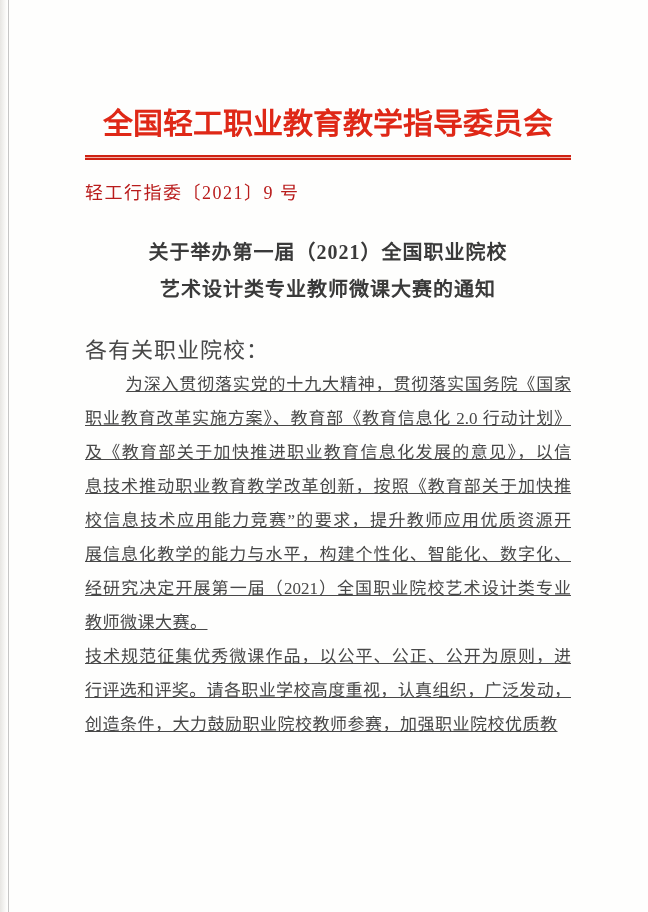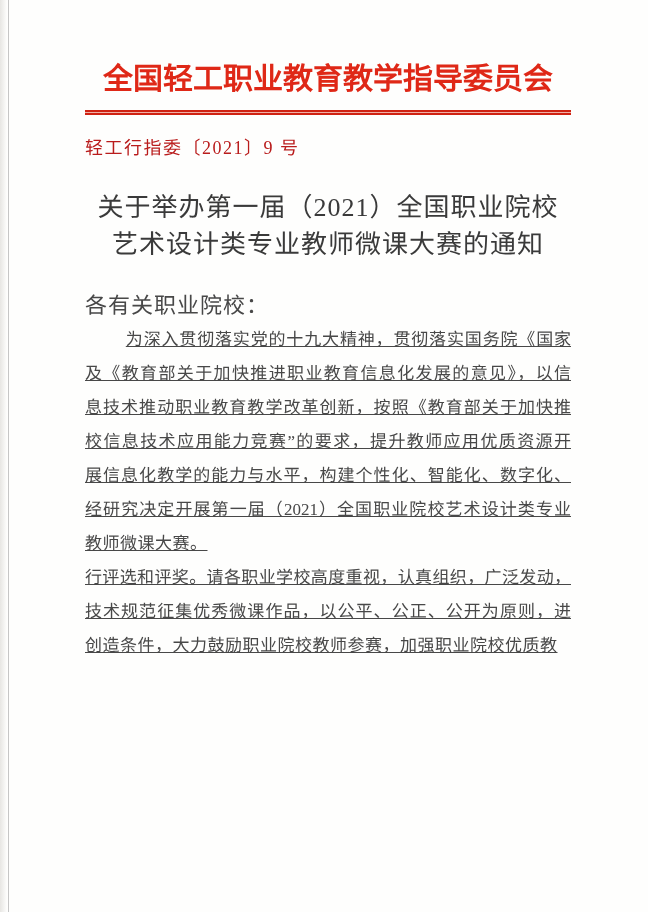--- a/index.html
+++ b/index.html
@@ -28,21 +28,21 @@
     width: 1px; height: 100%;
     background: rgba(130,130,130,0.45);
   }
   .content {
     position: absolute;
     left: 85px;
     top: 0;
     width: 486px;
   }
   .org-title {
-    margin-top: 59px;
+    margin-top: 104px;
     font-family: Liberation Serif, serif;
     font-weight: bold;
     font-size: 30px;
     line-height: 40px;
     letter-spacing: 0px;
     text-align: center;
     white-space: nowrap;
   }
   .red-divider {
     margin-top: 11px;
@@ -57,22 +57,22 @@
     margin-top: 20px;
     font-size: 18px;
     line-height: 26px;
     letter-spacing: 1.5px;
     text-align: left;
     color: #b91c1c;
     white-space: nowrap;
   }
   .notice-title {
     margin-top: 28px;
-    font-weight: normal;
-    font-size: 26px;
+    font-weight: bold;
+    font-size: 20px;
     line-height: 37px;
     letter-spacing: 1px;
     text-align: center;
     color: #3a3a3a;
     white-space: nowrap;
   }
   .salutation {
     margin-top: 26px;
     font-size: 22px;
     line-height: 34px;
@@ -120,25 +120,26 @@
     <div class="notice-title">
       <div>关于举办第一届（2021）全国职业院校</div>
       <div>艺术设计类专业教师微课大赛的通知</div>
     </div>
 
     <div class="salutation">各有关职业院校：</div>
 
     <div class="body-lines">
 
     <div class="body-line indent justify">为深入贯彻落实党的十九大精神，贯彻落实国务院《国家</div>
+        <div class="body-line justify">职业教育改革实施方案》、教育部《教育信息化 2.0 行动计划》</div>
         <div class="body-line justify">及《教育部关于加快推进职业教育信息化发展的意见》，以信</div>
         <div class="body-line justify">息技术推动职业教育教学改革创新，按照《教育部关于加快推</div>
         <div class="body-line justify">校信息技术应用能力竞赛”的要求，提升教师应用优质资源开</div>
         <div class="body-line justify">展信息化教学的能力与水平，构建个性化、智能化、数字化、</div>
         <div class="body-line justify">经研究决定开展第一届（2021）全国职业院校艺术设计类专业</div>
         <div class="body-line">教师微课大赛。</div>
+        <div class="body-line justify">技术规范征集优秀微课作品，以公平、公正、公开为原则，进</div>
         <div class="body-line justify">行评选和评奖。请各职业学校高度重视，认真组织，广泛发动，</div>
-        <div class="body-line justify">技术规范征集优秀微课作品，以公平、公正、公开为原则，进</div>
         <div class="body-line">创造条件，大力鼓励职业院校教师参赛，加强职业院校优质教</div>
       </div>
 
   </div>
 </div>
 
 </body></html>

